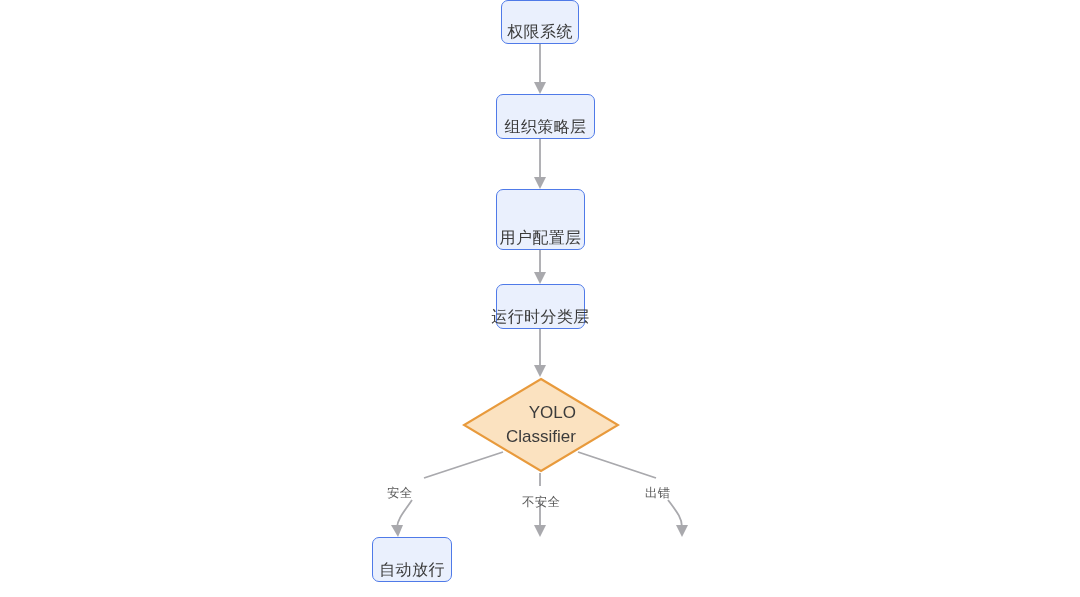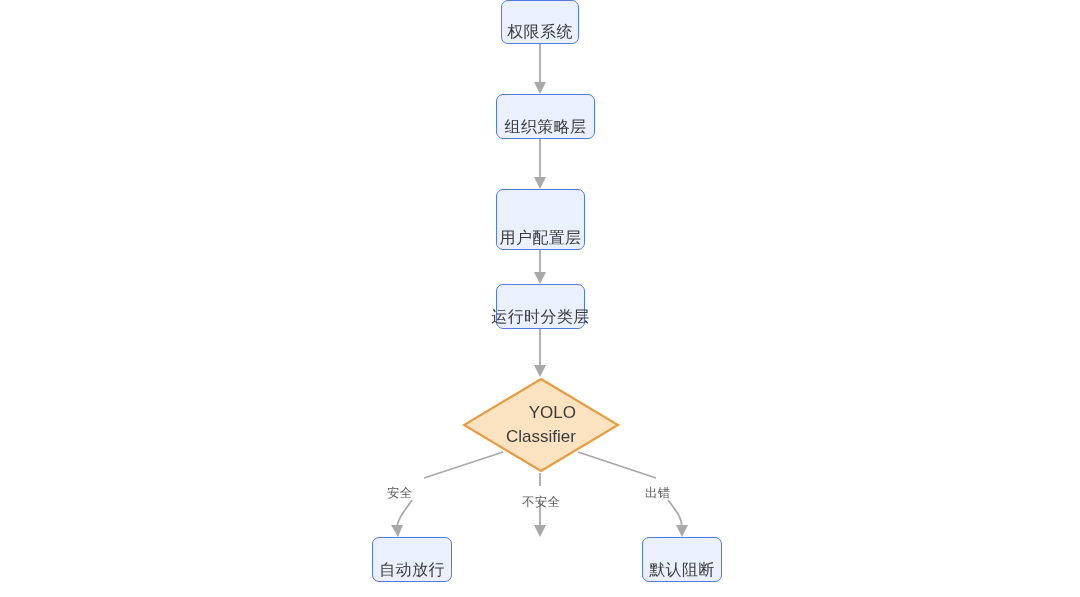--- a/index.html
+++ b/index.html
@@ -149,17 +149,14 @@
 
   <div class="edge-label" style="left:522px; top:494px;text-align:right;">不安全</div>
 
   <div class="edge-label" style="left:645px; top:485px;">出错</div>
 
   <div class="node-box" style="left:358px; top:537px; width:80px; height:45px;margin-left:14px;">
     <span>自动放行</span>
   </div>
 
 
-  <div class="node-box" style="left:642px; top:537px; width:80px; height:45px;">
-    <span>默认阻断</span>
-  </div>
 
 </div>
 
 </body></html>

